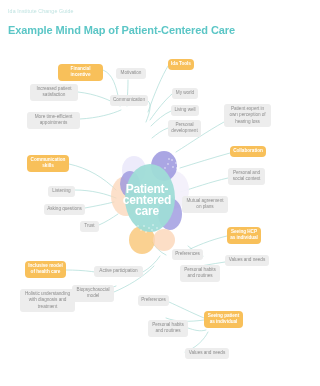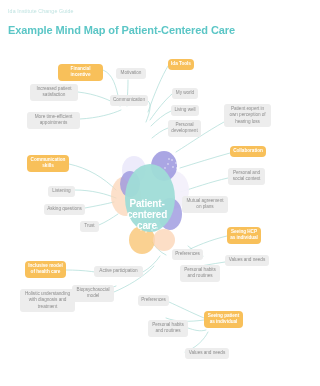--- a/index.html
+++ b/index.html
@@ -67,24 +67,24 @@
     left: 108px;
     top: 140px;
     width: 84px;
     height: 116px;
   }
   .center-art svg { display: block; width: 84px; height: 116px; overflow: visible; }
 
   .center-label {
     position: absolute;
     left: 116px;
-    top: 198px;
+    top: 184px;
     width: 62px;
     text-align: center;
-    font-size: 10px;
+    font-size: 12px;
     font-weight: bold;
     line-height: 11px;
     color: #ffffff;
     letter-spacing: -0.2px;
     pointer-events: none;
   }
 
   
   .node {
     position: absolute;

